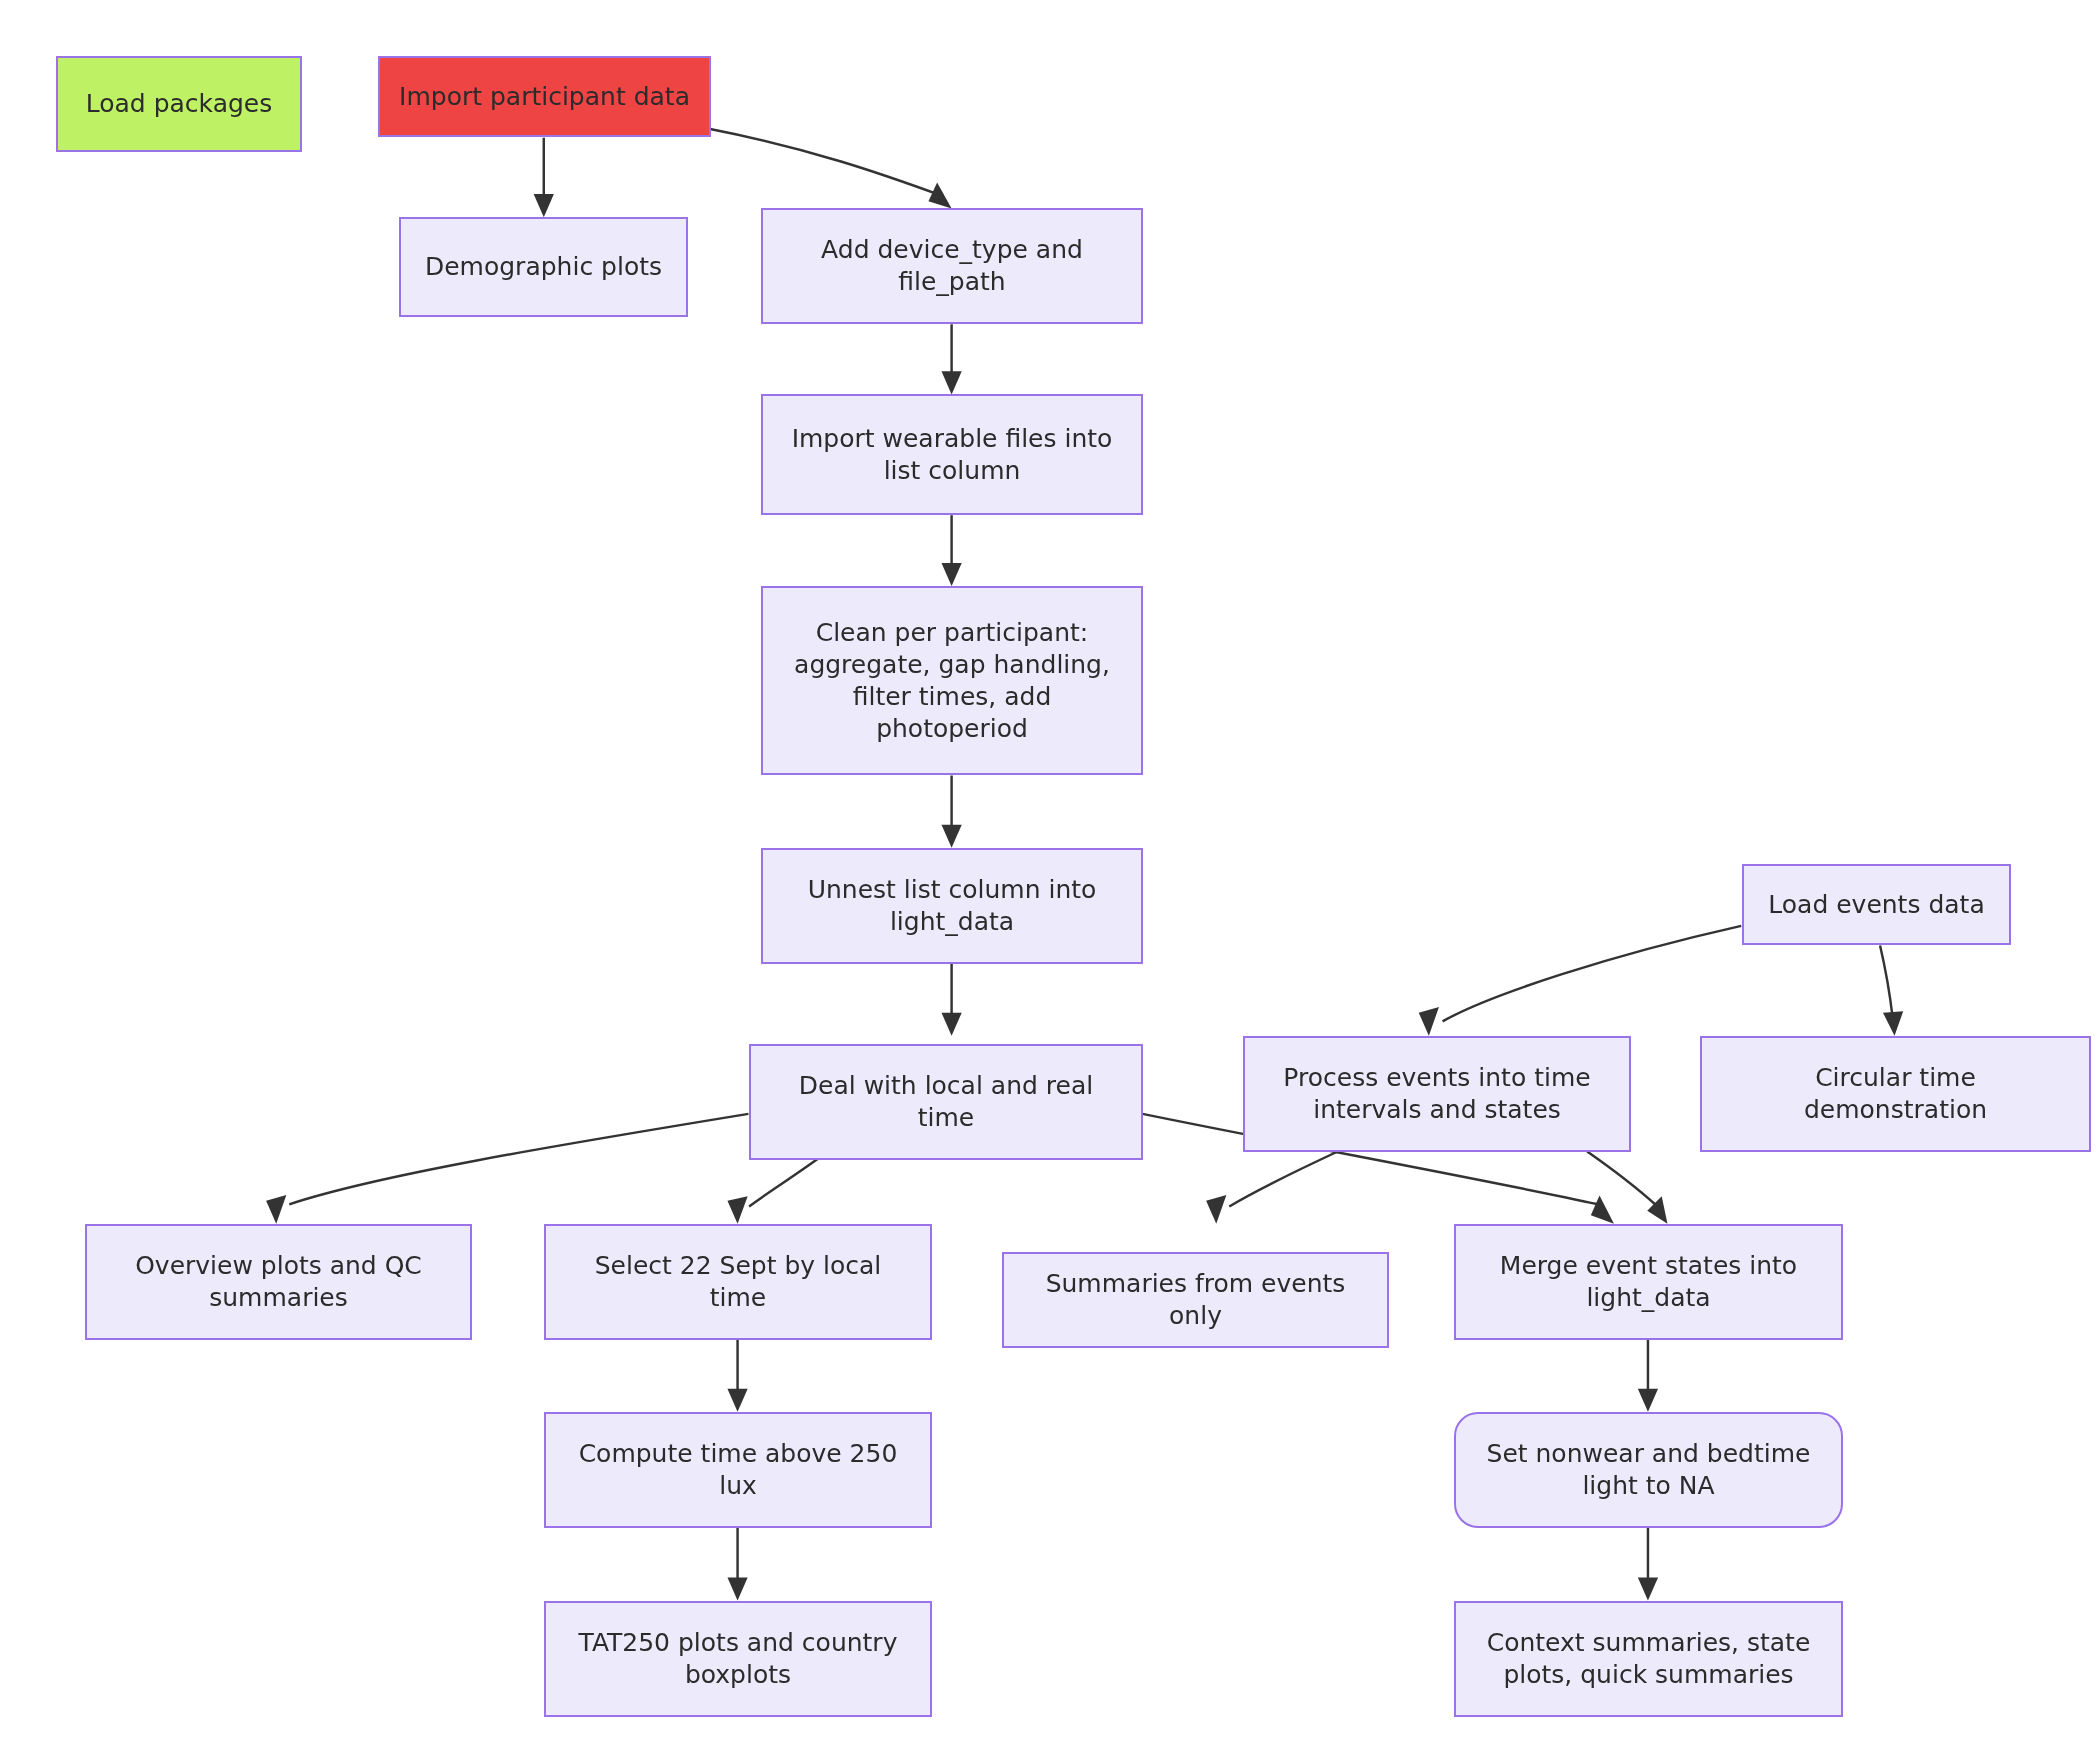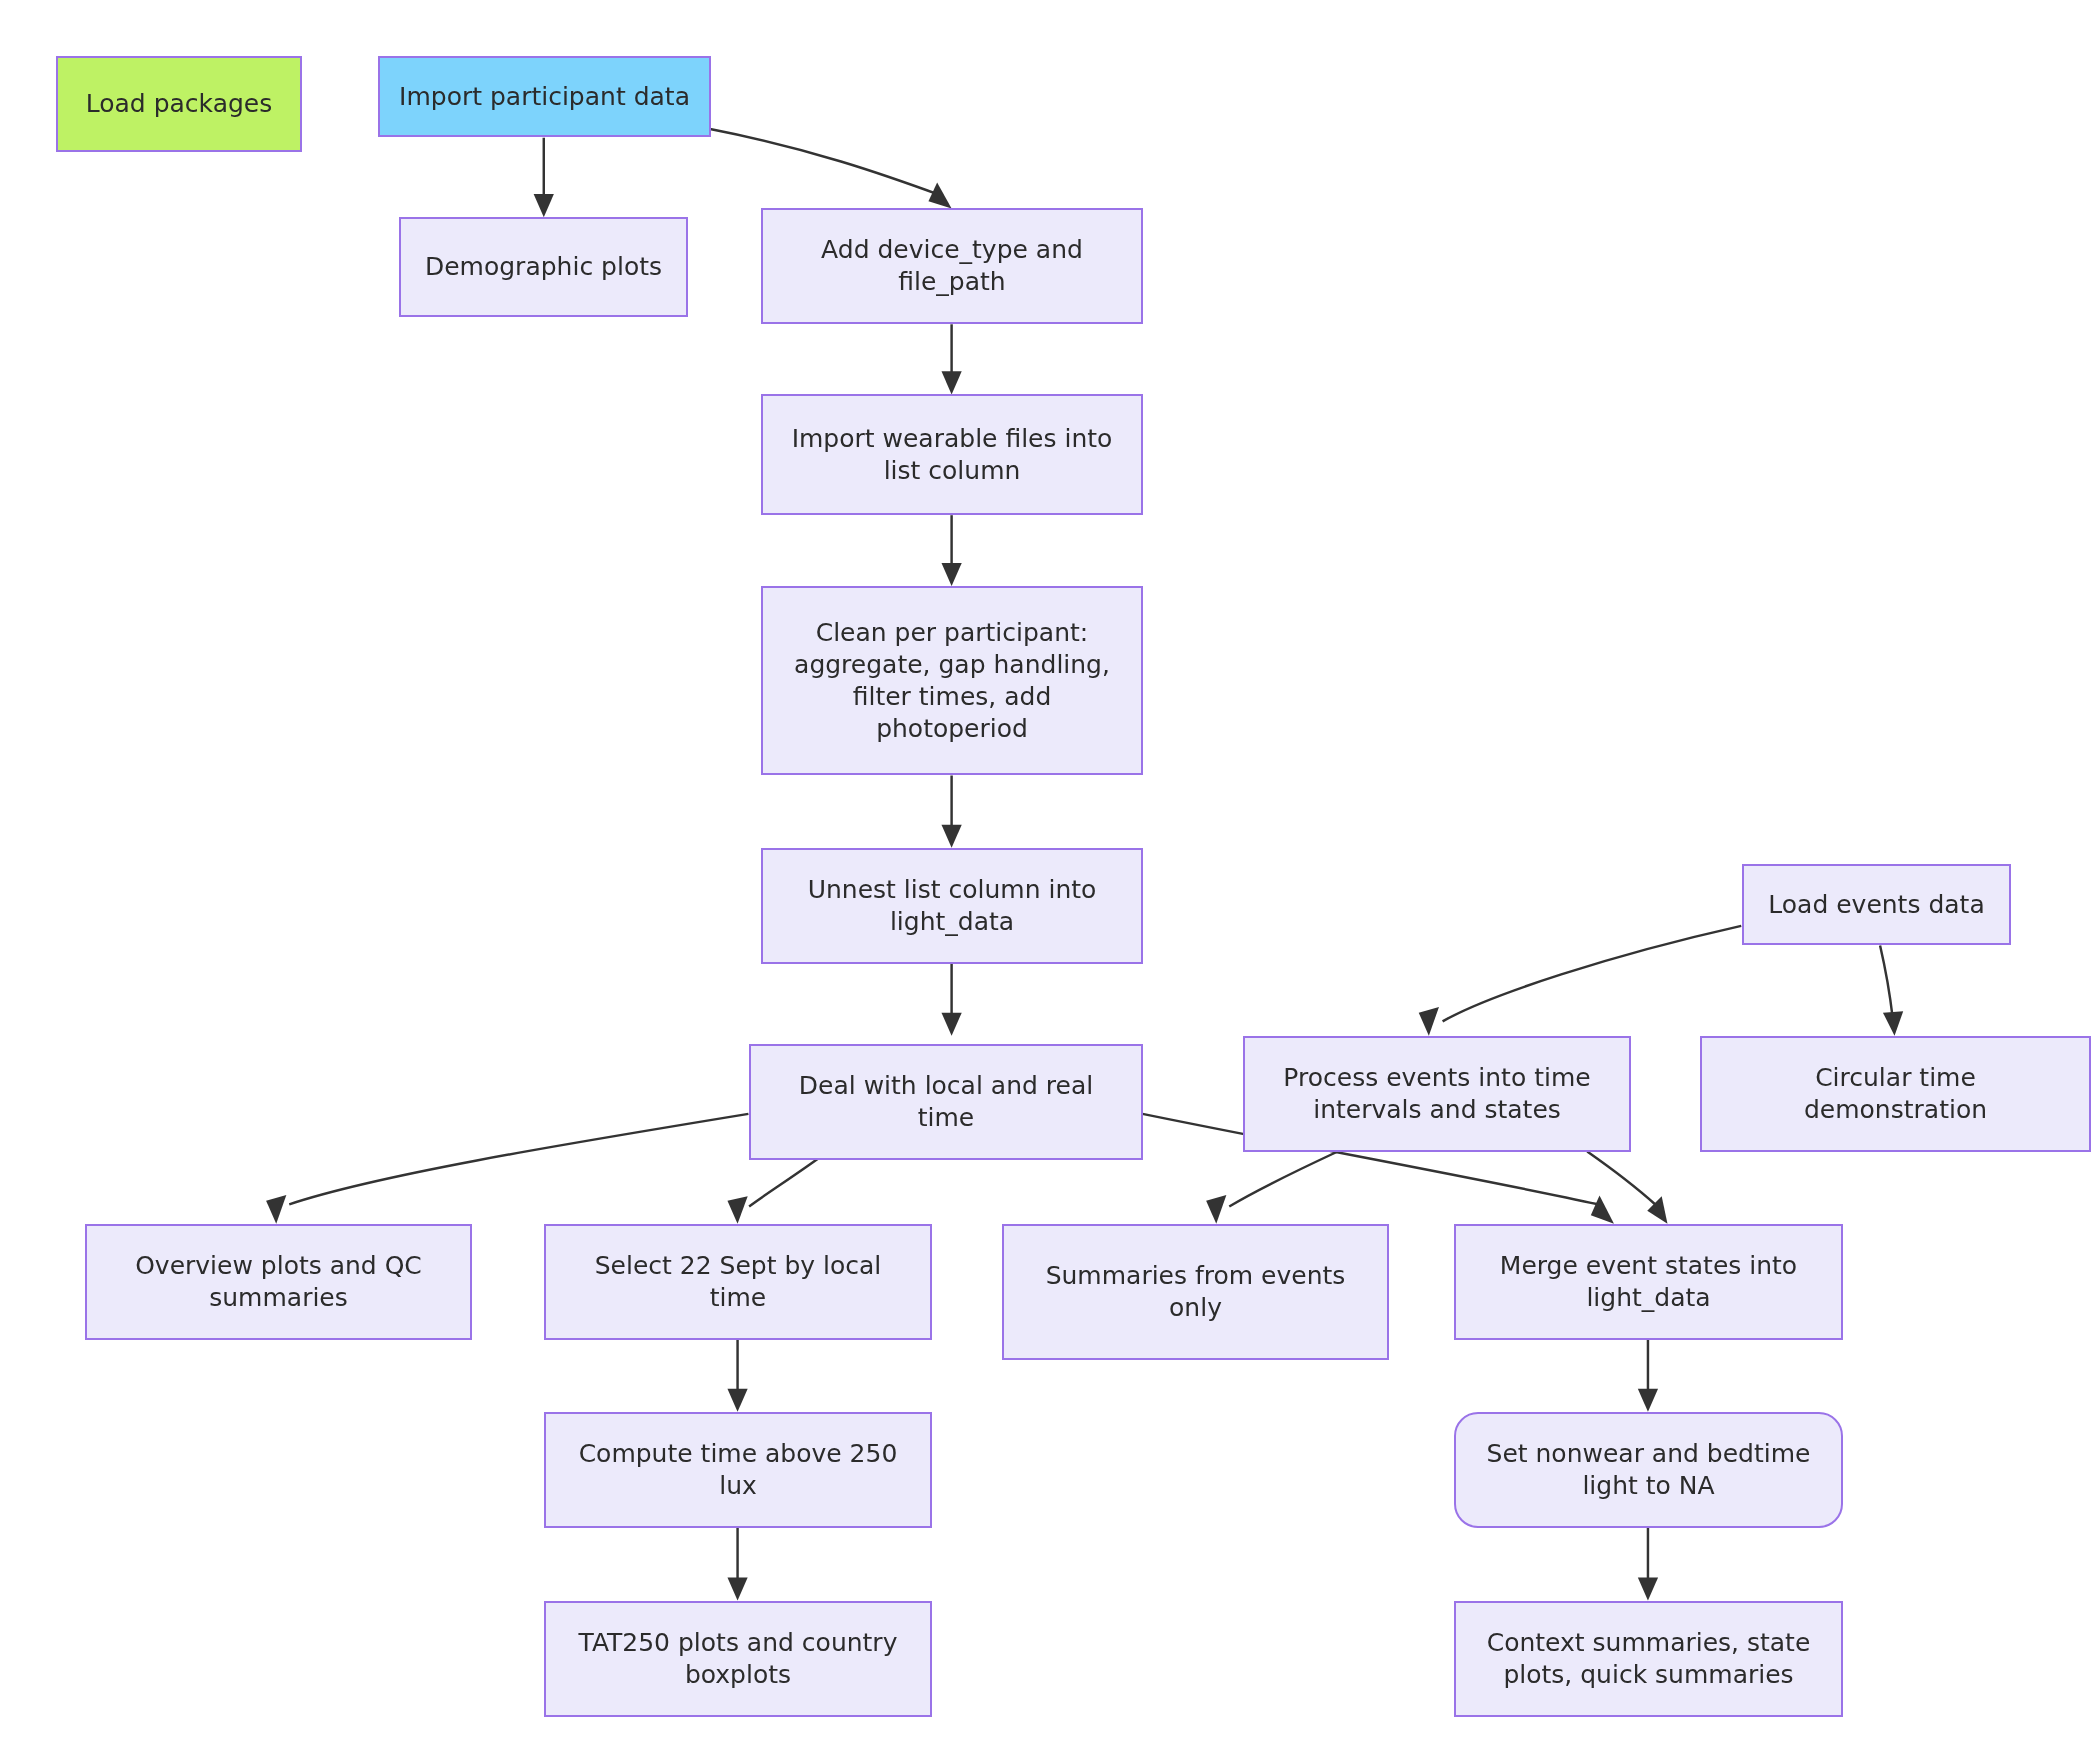--- a/index.html
+++ b/index.html
@@ -144,21 +144,21 @@
     <g>
       <path class="edge-path" d="M 2279,2112 L 2279,2195" style="stroke: rgb(51, 51, 51);"></path>
       <polygon class="arrow-head" points="2279,2213 2265,2181 2293,2181" style="fill: rgb(51, 51, 51);"></polygon>
     </g>
   </svg>
 
   <div id="nodes-layer">
       <div class="node-box" style="left: 56px; top: 56px; width: 246px; height: 96px; background: #bef264; border-color: rgb(154, 115, 232);">
         <div class="node-label" style="color: rgb(43, 43, 43);">Load packages</div>
       </div>
-      <div class="node-box" style="left: 378px; top: 56px; width: 333px; height: 81px; background: #7dd3fc; border-color: rgb(154, 115, 232);">
+      <div class="node-box" style="left: 378px; top: 56px; width: 333px; height: 81px; background: #ef4444; border-color: rgb(154, 115, 232);">
         <div class="node-label" style="color: rgb(43, 43, 43);">Import participant data</div>
       </div>
       <div class="node-box" style="left: 399px; top: 217px; width: 289px; height: 100px; background: rgb(236, 234, 251); border-color: rgb(154, 115, 232);">
         <div class="node-label" style="color: rgb(43, 43, 43);">Demographic plots</div>
       </div>
       <div class="node-box" style="left: 761px; top: 208px; width: 382px; height: 116px; background: rgb(236, 234, 251); border-color: rgb(154, 115, 232);">
         <div class="node-label" style="color: rgb(43, 43, 43);">Add device_type and
 file_path</div>
       </div>
       <div class="node-box" style="left: 761px; top: 394px; width: 382px; height: 121px; background: rgb(236, 234, 251); border-color: rgb(154, 115, 232);">
@@ -191,21 +191,21 @@
 demonstration</div>
       </div>
       <div class="node-box" style="left: 85px; top: 1224px; width: 387px; height: 116px; background: rgb(236, 234, 251); border-color: rgb(154, 115, 232);">
         <div class="node-label" style="color: rgb(43, 43, 43);">Overview plots and QC
 summaries</div>
       </div>
       <div class="node-box" style="left: 544px; top: 1224px; width: 388px; height: 116px; background: rgb(236, 234, 251); border-color: rgb(154, 115, 232);">
         <div class="node-label" style="color: rgb(43, 43, 43);">Select 22 Sept by local
 time</div>
       </div>
-      <div class="node-box" style="left: 1002px; top: 1224px; width: 387px; height: 136px; background: rgb(236, 234, 251); border-color: rgb(154, 115, 232);">
+      <div class="node-box" style="left: 1002px; top: 1252px; width: 387px; height: 96px; background: rgb(236, 234, 251); border-color: rgb(154, 115, 232);">
         <div class="node-label" style="color: rgb(43, 43, 43);">Summaries from events
 only</div>
       </div>
       <div class="node-box" style="left: 1454px; top: 1224px; width: 389px; height: 116px; background: rgb(236, 234, 251); border-color: rgb(154, 115, 232);">
         <div class="node-label" style="color: rgb(43, 43, 43);">Merge event states into
 light_data</div>
       </div>
       <div class="node-box" style="left: 544px; top: 1412px; width: 388px; height: 116px; background: rgb(236, 234, 251); border-color: rgb(154, 115, 232);">
         <div class="node-label" style="color: rgb(43, 43, 43);">Compute time above 250
 lux</div>

